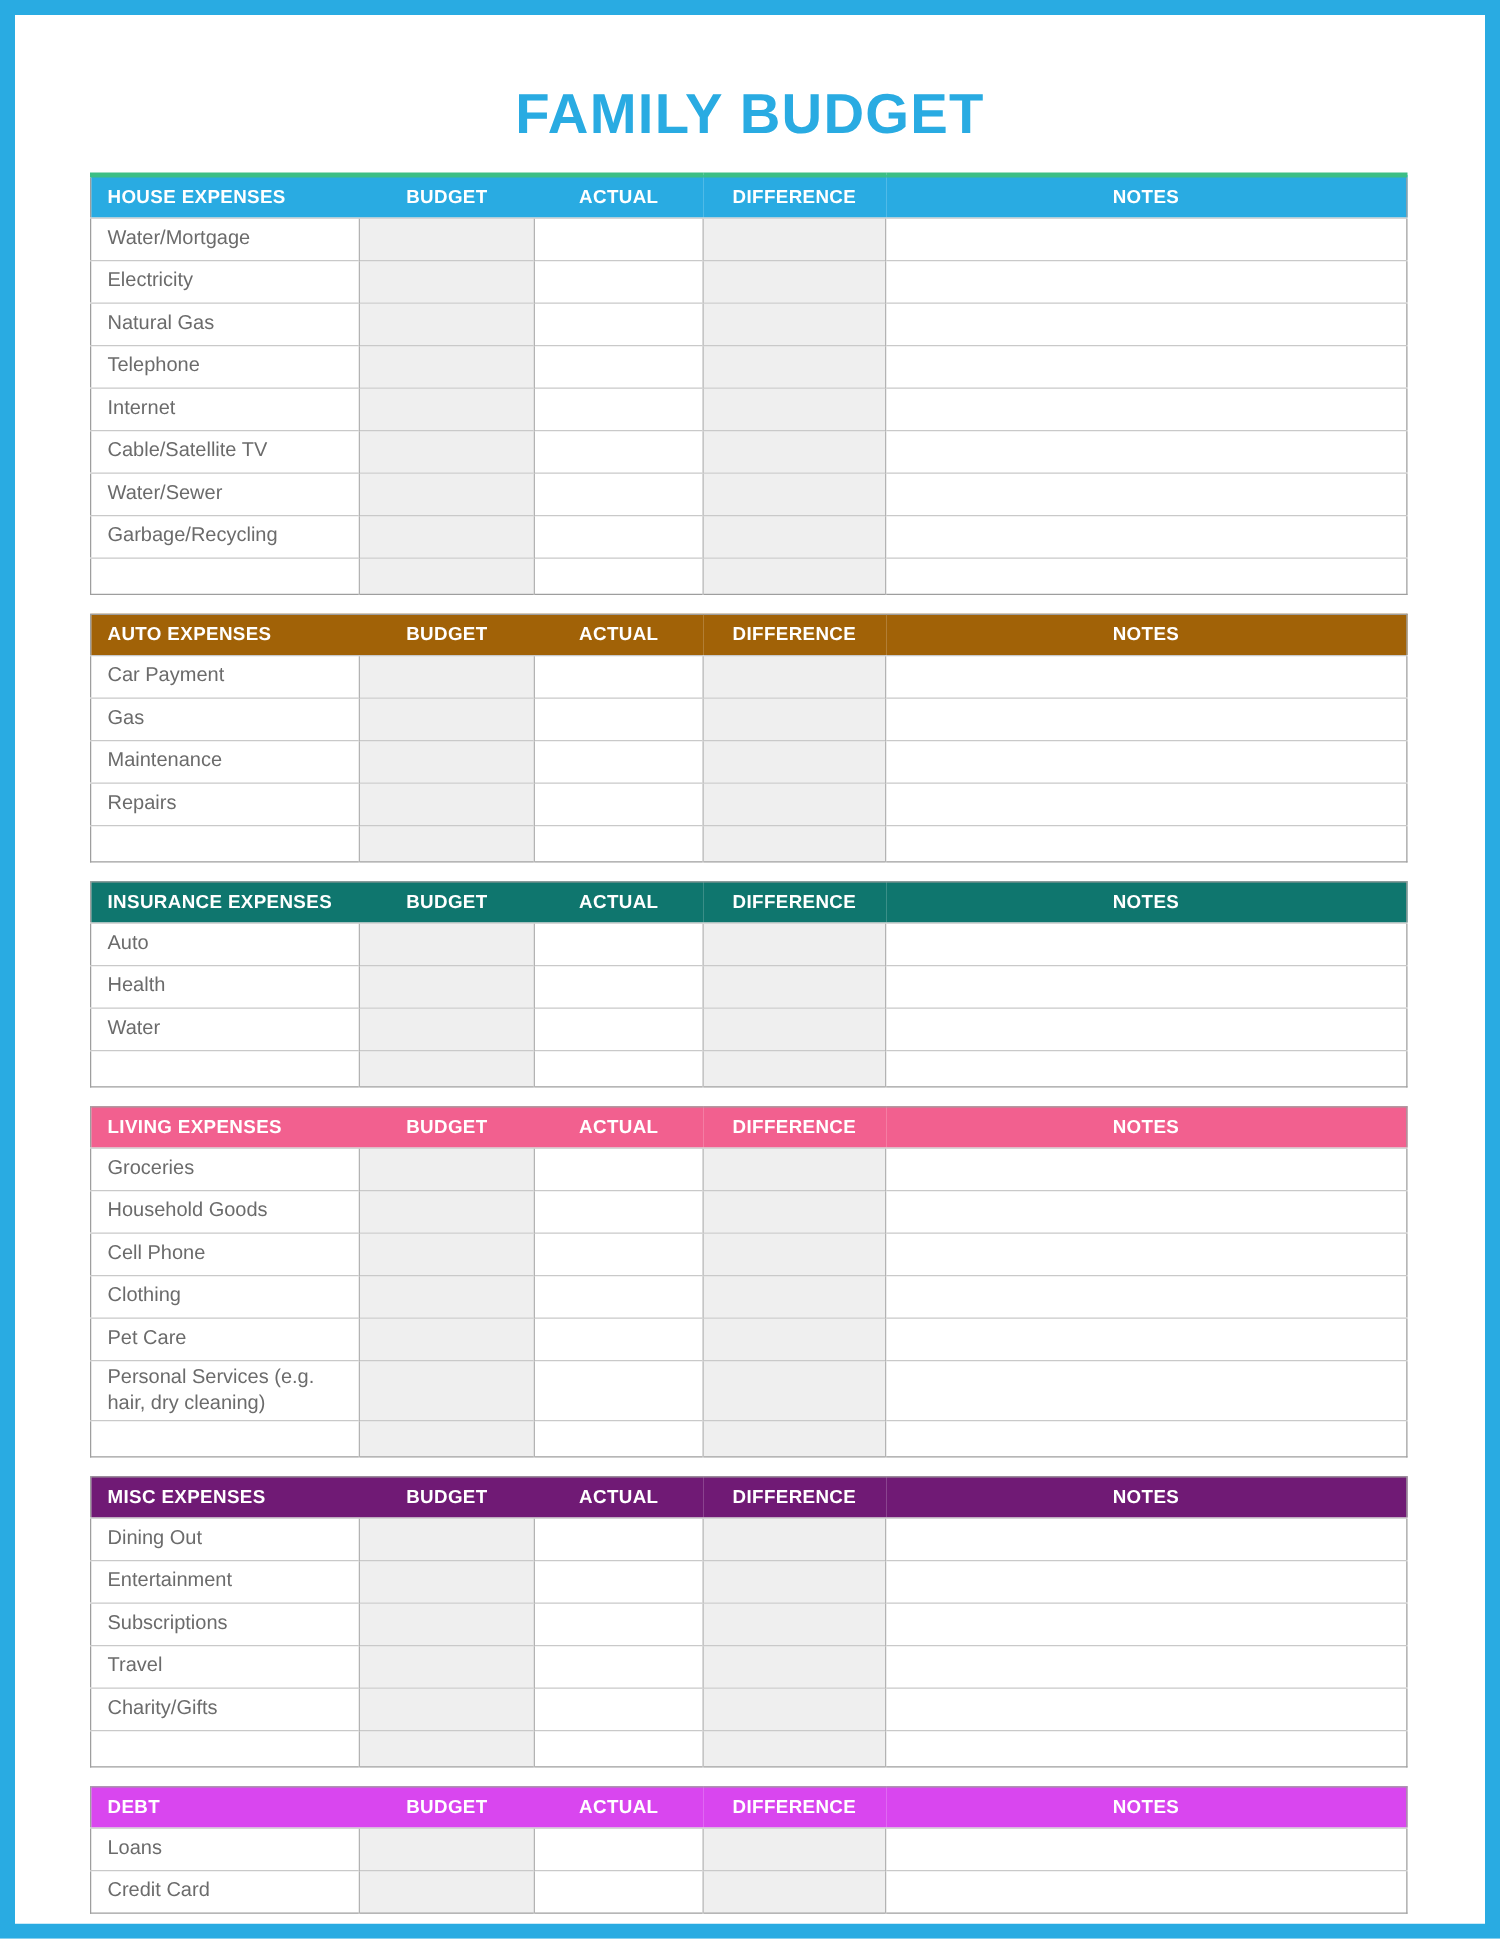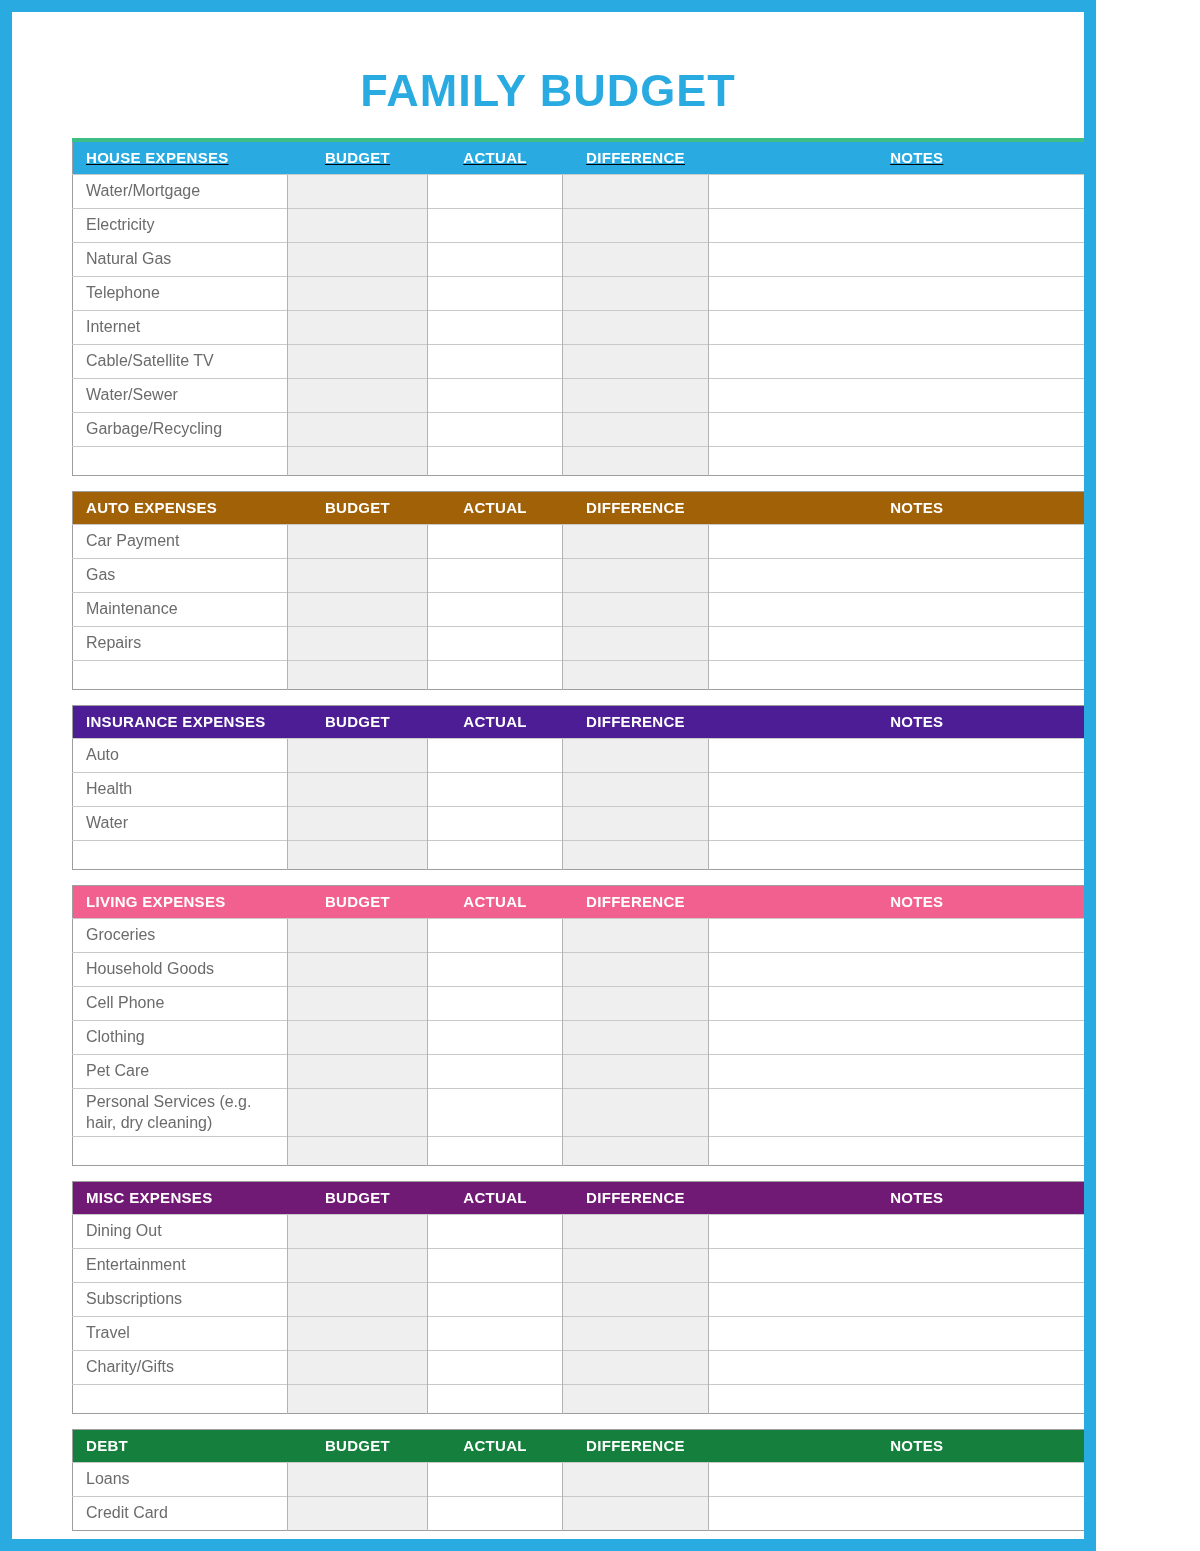--- a/index.html
+++ b/index.html
@@ -3,21 +3,21 @@
 <meta charset="utf-8">
 <style>
   html, body {
     margin: 0;
     padding: 0;
     background: #ffffff;
     font-family: "Liberation Sans", sans-serif;
   }
   .page {
     position: relative;
-    width: 1096px;
+    width: 1200px;
     height: 1551px;
     box-sizing: border-box;
     border: 12px solid #29ABE2;
     background: #ffffff;
     overflow: hidden;
   }
   .page-title {
     margin: 54px 0 0 0;
     text-align: center;
     font-size: 45px;
@@ -89,21 +89,21 @@
   <div class="tables-wrap">
       <table class="budget-table accent-top" style="border-top-color: rgb(60, 190, 133);">
         <colgroup>
           <col class="c-label">
           <col class="c-budget">
           <col class="c-actual">
           <col class="c-diff">
           <col class="c-notes">
         </colgroup>
         <thead>
-          <tr class="head" style="background: rgb(41, 171, 226); text-decoration: underline;">
+          <tr class="head" style="background: rgb(41, 171, 226);">
             <th class="sec-name">HOUSE EXPENSES</th>
             <th>BUDGET</th>
             <th>ACTUAL</th>
             <th>DIFFERENCE</th>
             <th>NOTES</th>
           </tr>
         </thead>
         <tbody>
           <tr>
             <td>Water/Mortgage</td>
@@ -227,21 +227,21 @@
       </table>
       <table class="budget-table">
         <colgroup>
           <col class="c-label">
           <col class="c-budget">
           <col class="c-actual">
           <col class="c-diff">
           <col class="c-notes">
         </colgroup>
         <thead>
-          <tr class="head" style="background: #4c1d95;">
+          <tr class="head" style="background: #0f766e;">
             <th class="sec-name">INSURANCE EXPENSES</th>
             <th>BUDGET</th>
             <th>ACTUAL</th>
             <th>DIFFERENCE</th>
             <th>NOTES</th>
           </tr>
         </thead>
         <tbody>
           <tr>
             <td>Auto</td>
@@ -406,21 +406,21 @@
       </table>
       <table class="budget-table">
         <colgroup>
           <col class="c-label">
           <col class="c-budget">
           <col class="c-actual">
           <col class="c-diff">
           <col class="c-notes">
         </colgroup>
         <thead>
-          <tr class="head" style="background: #15803d;">
+          <tr class="head" style="background: #d946ef;">
             <th class="sec-name">DEBT</th>
             <th>BUDGET</th>
             <th>ACTUAL</th>
             <th>DIFFERENCE</th>
             <th>NOTES</th>
           </tr>
         </thead>
         <tbody>
           <tr>
             <td>Loans</td>

